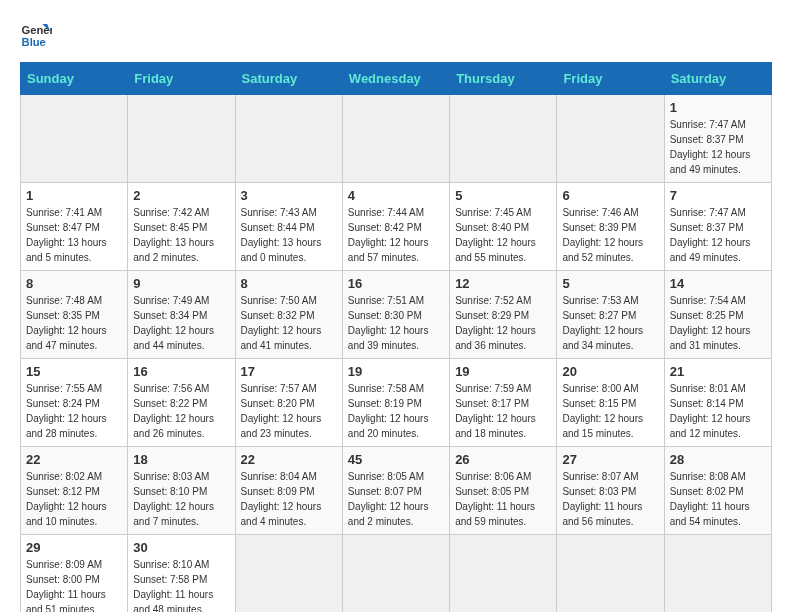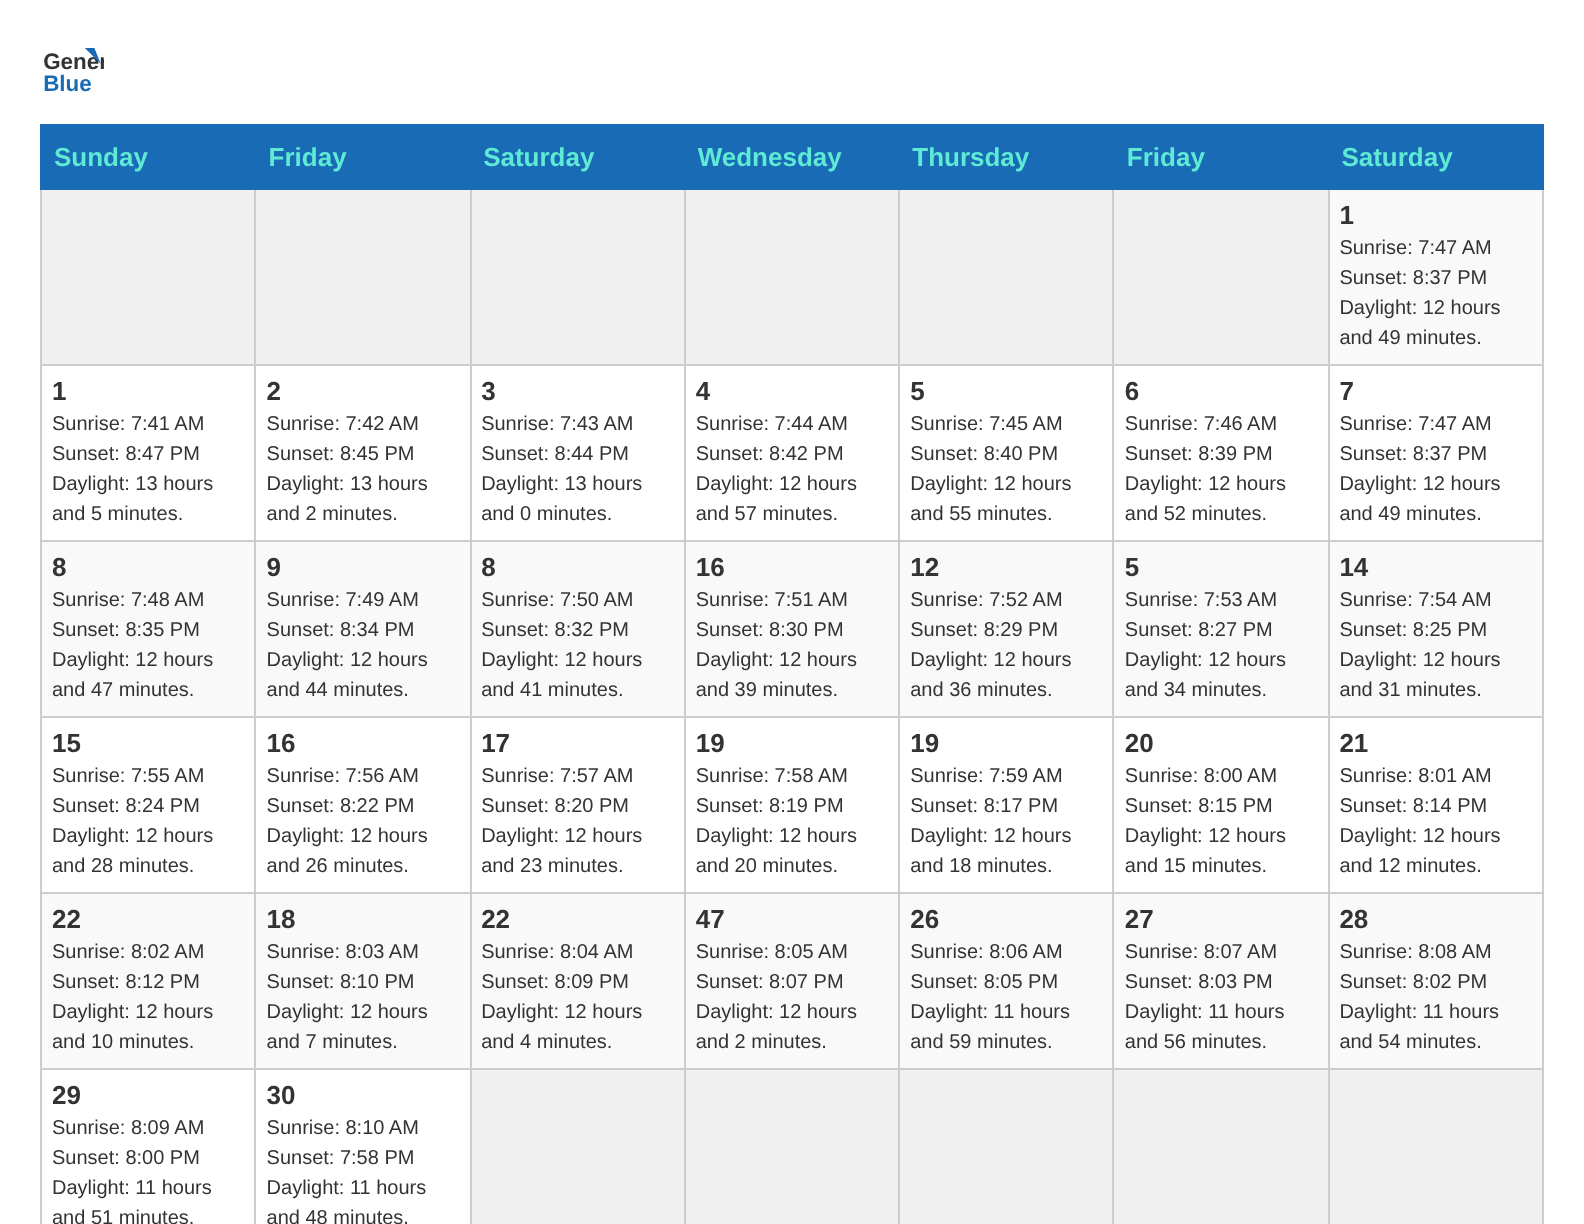--- a/index.html
+++ b/index.html
@@ -221,21 +221,21 @@
         </td>
         <td>
           <span class="day-num">18</span>
           <div class="day-info">Sunrise: 8:03 AM<br>Sunset: 8:10 PM<br>Daylight: 12 hours and 7 minutes.</div>
         </td>
         <td>
           <span class="day-num">22</span>
           <div class="day-info">Sunrise: 8:04 AM<br>Sunset: 8:09 PM<br>Daylight: 12 hours and 4 minutes.</div>
         </td>
         <td>
-          <span class="day-num">47</span>
+          <span class="day-num">45</span>
           <div class="day-info">Sunrise: 8:05 AM<br>Sunset: 8:07 PM<br>Daylight: 12 hours and 2 minutes.</div>
         </td>
         <td>
           <span class="day-num">26</span>
           <div class="day-info">Sunrise: 8:06 AM<br>Sunset: 8:05 PM<br>Daylight: 11 hours and 59 minutes.</div>
         </td>
         <td>
           <span class="day-num">27</span>
           <div class="day-info">Sunrise: 8:07 AM<br>Sunset: 8:03 PM<br>Daylight: 11 hours and 56 minutes.</div>
         </td>

